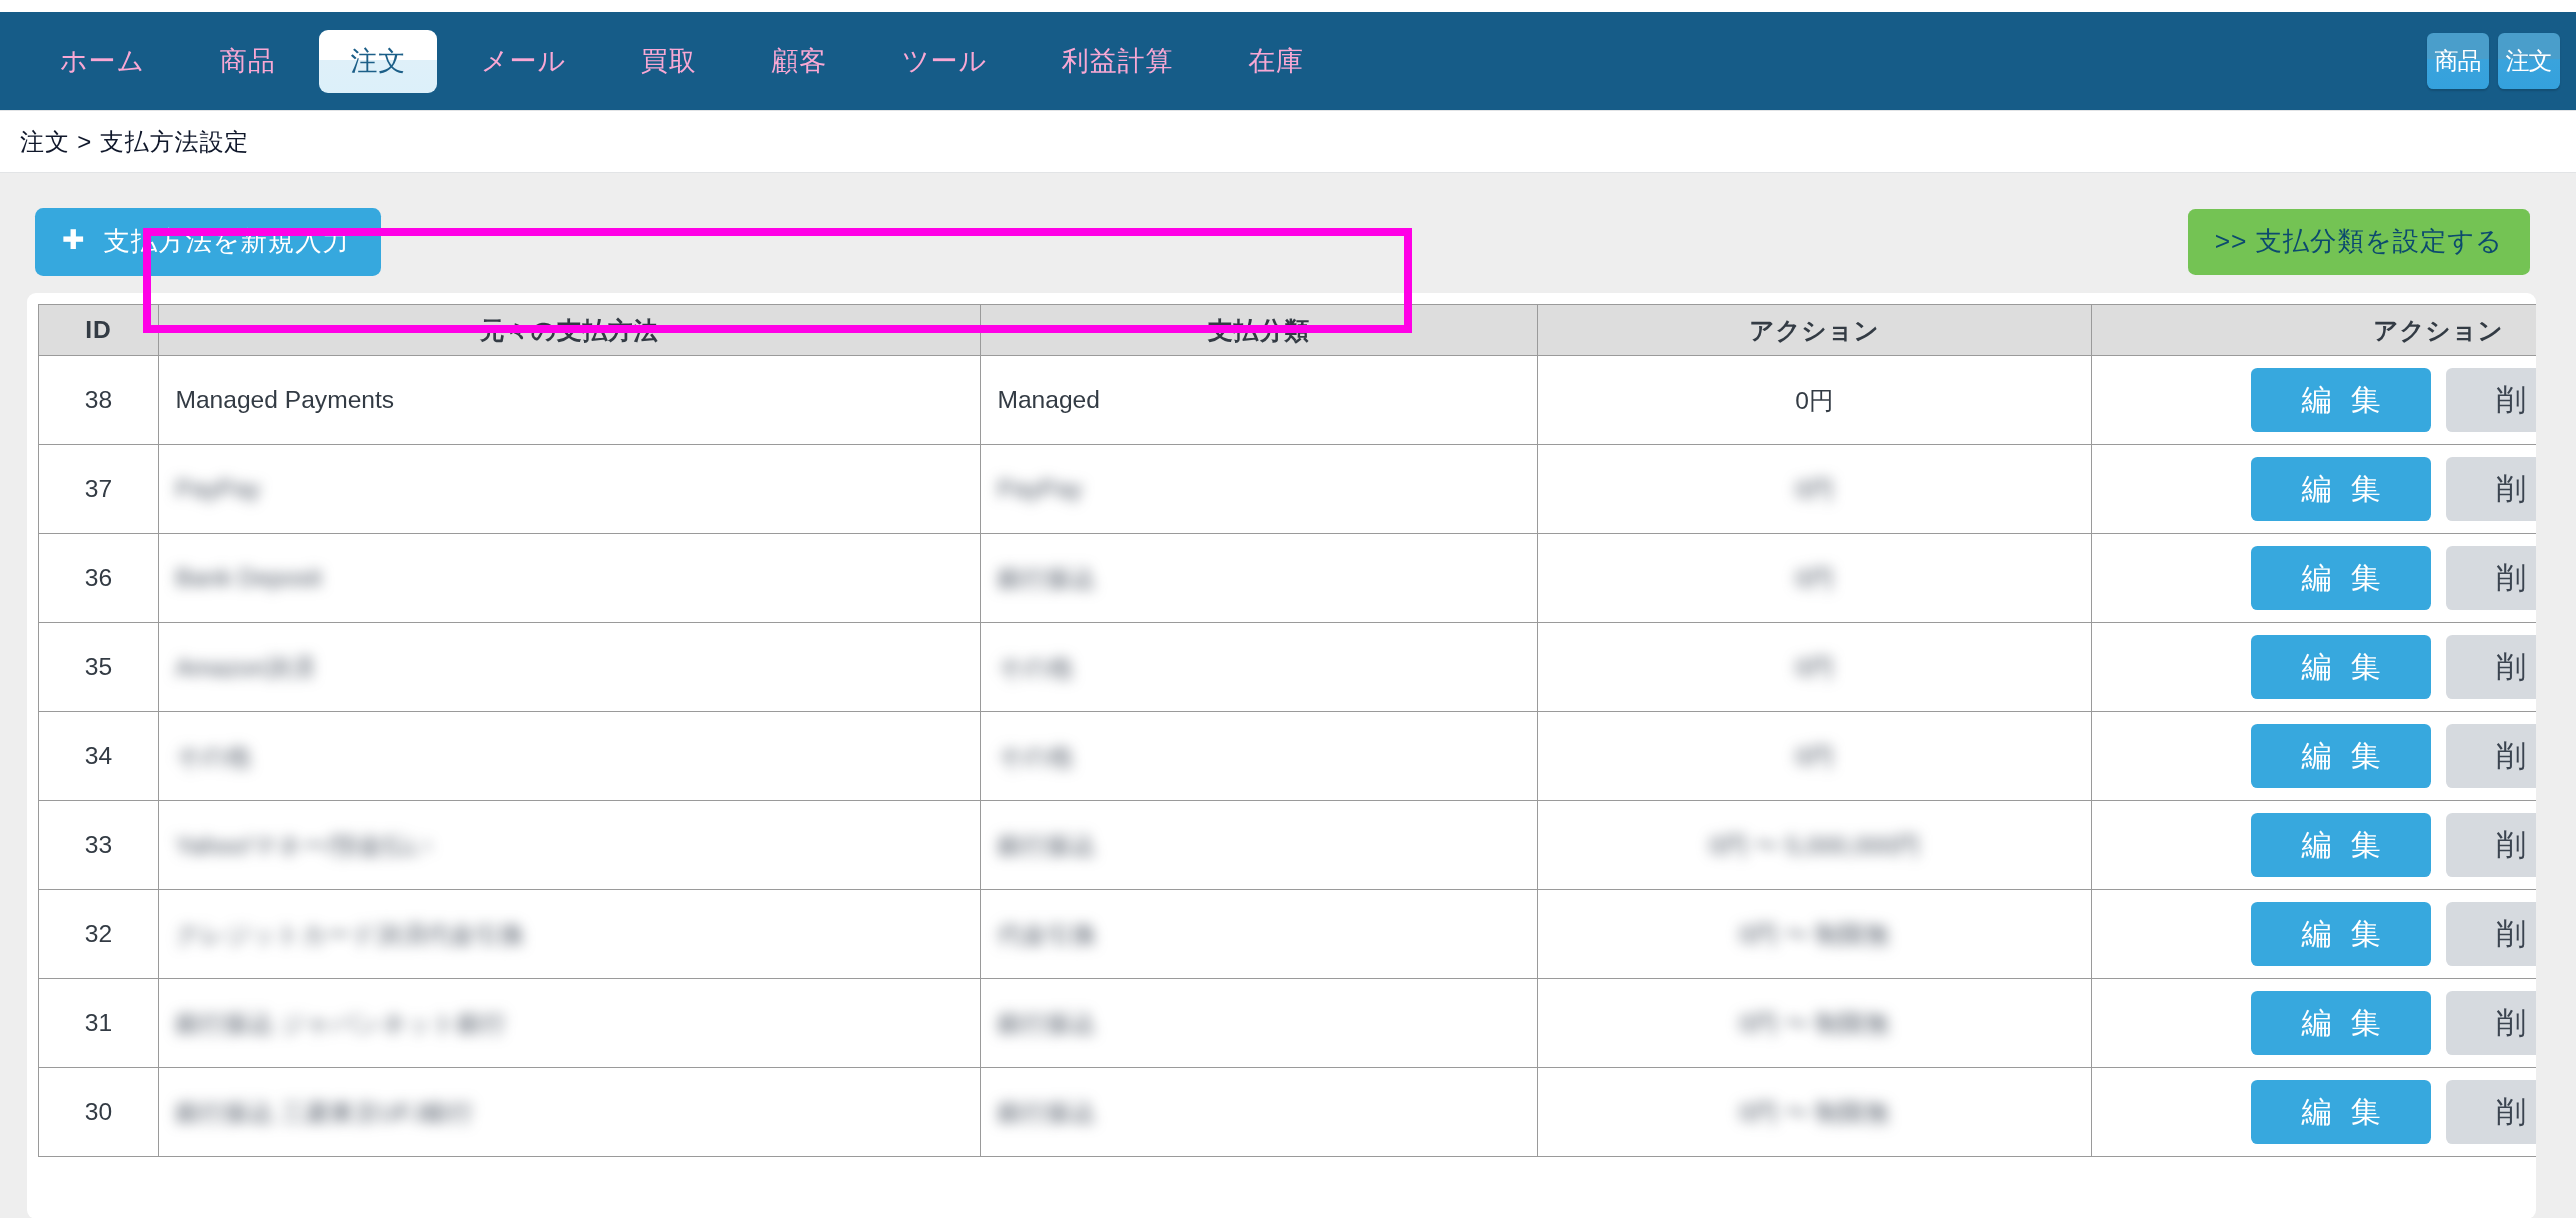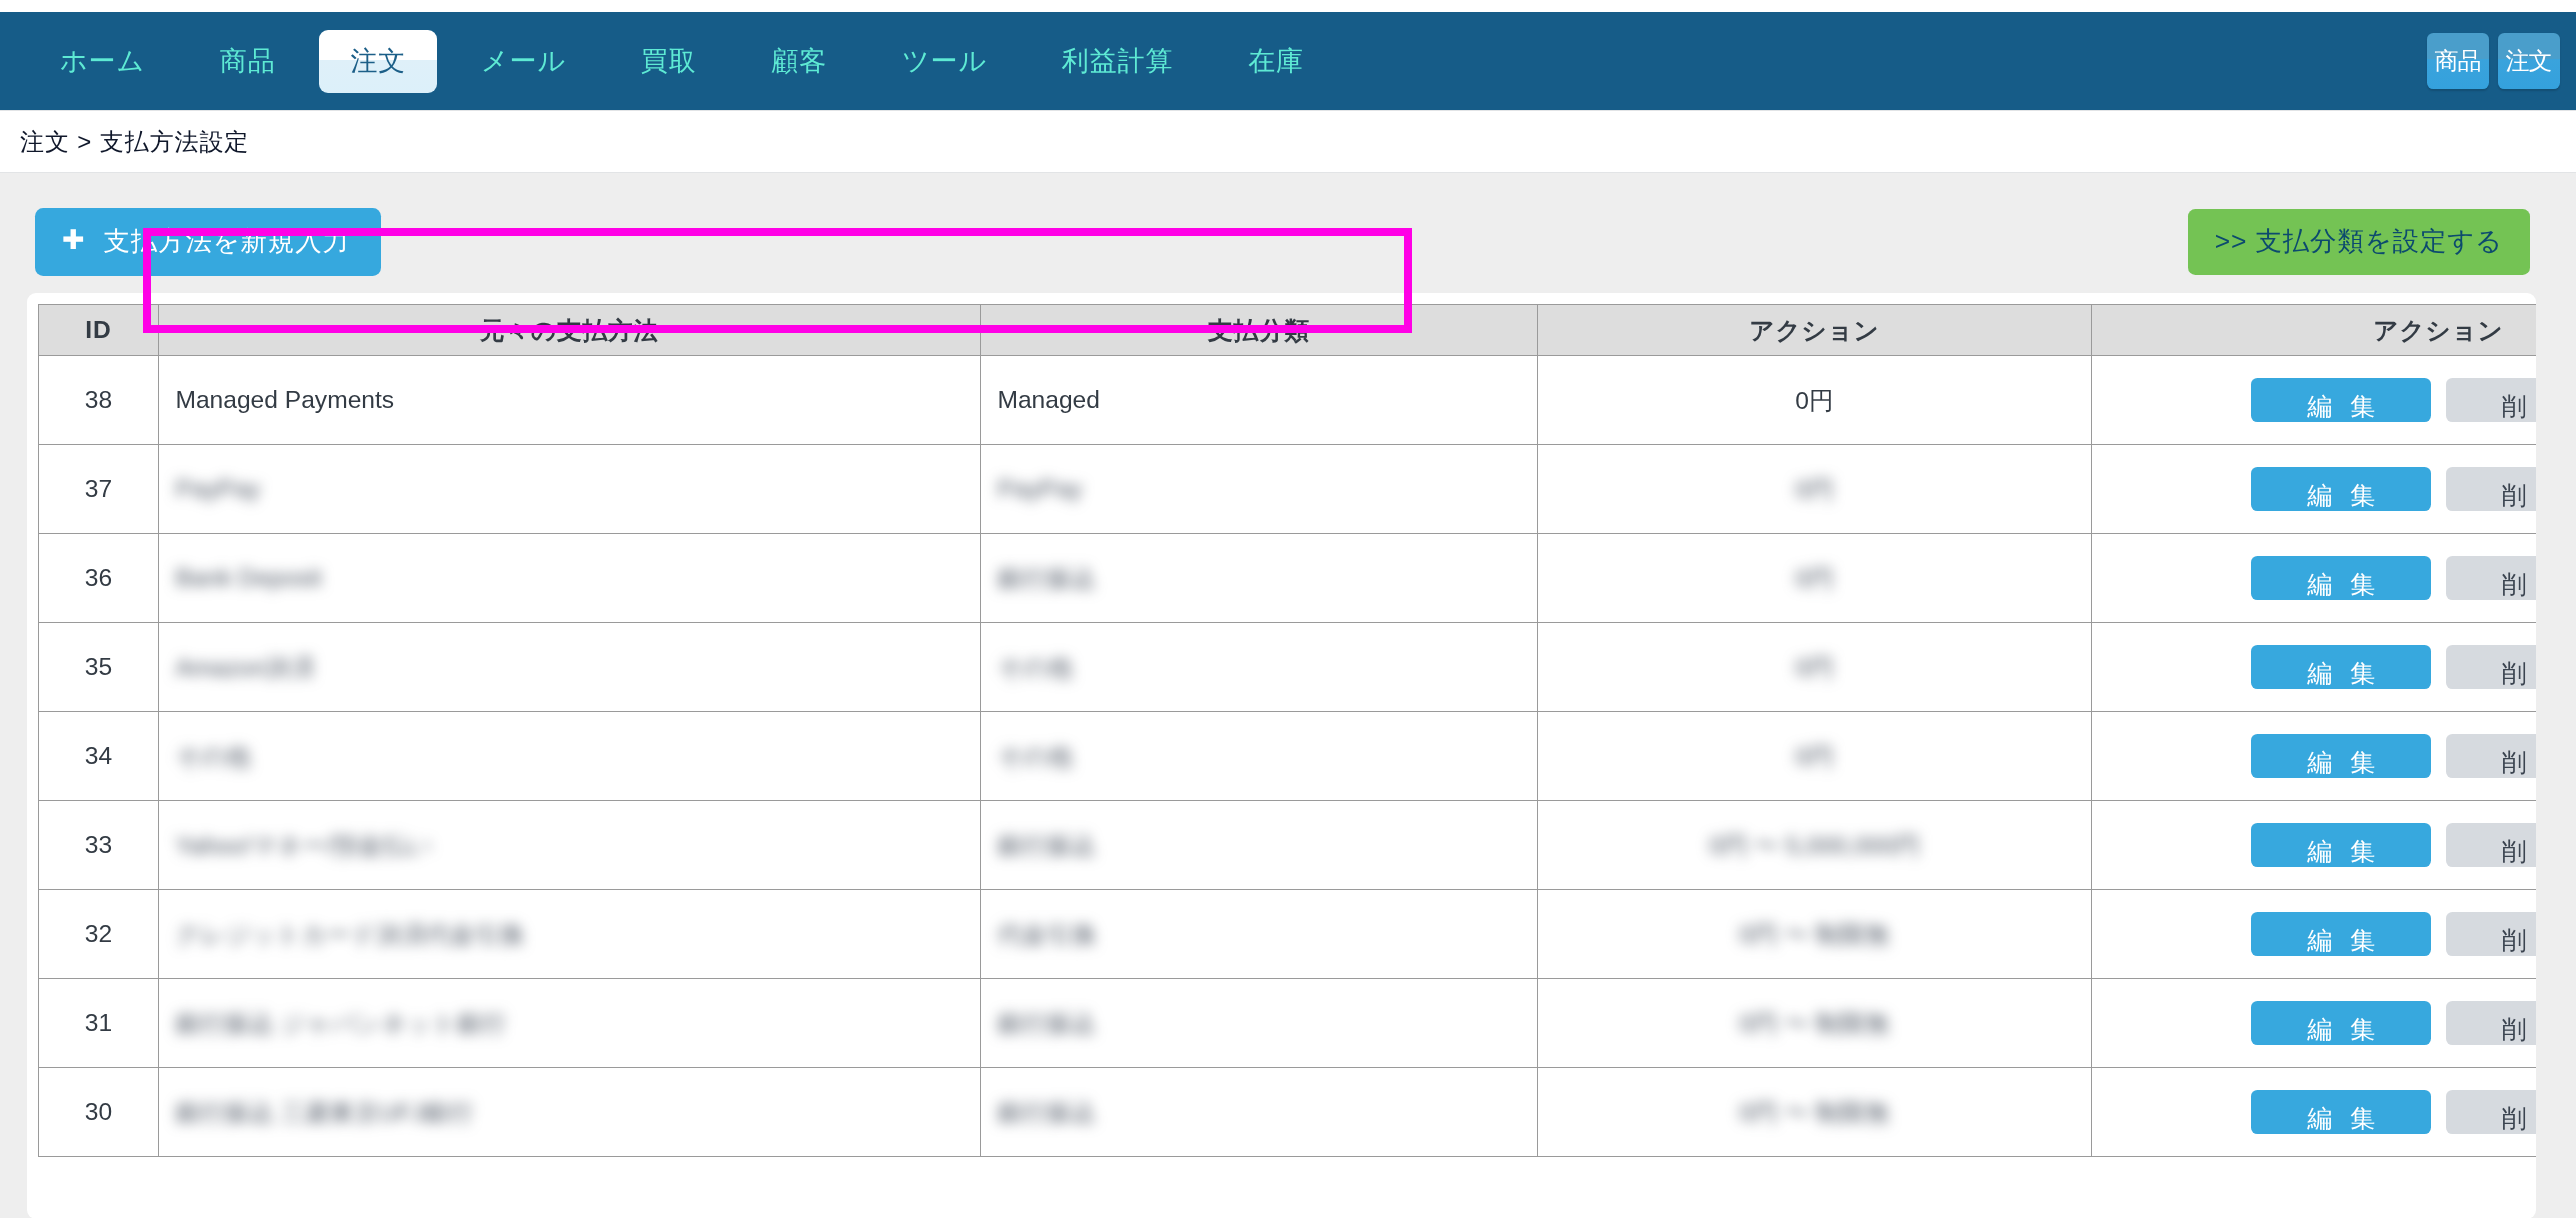--- a/index.html
+++ b/index.html
@@ -32,21 +32,21 @@
 
   .nav-list {
     display: flex;
     align-items: center;
     height: 100%;
     list-style: none;
     padding-left: 29px;
   }
 
   .nav-item {
-    color: #5eead4;
+    color: #f9a8d4;
     font-size: 27px;
     line-height: 1;
     padding: 18px 31px;
     margin-right: 12.8px;
     border-radius: 9px;
     white-space: nowrap;
     cursor: pointer;
     letter-spacing: 0.9px;
   }
 
@@ -206,23 +206,23 @@
   td.c-id   { text-align: center; }
   td.c-cond { text-align: center; }
   td.c-act  { text-align: center; padding: 0; }
 
   .hl-row td { height: 102px; margin-top: 36px; }
 
   .btn-edit, .btn-del {
     display: inline-block;
     border: none;
     border-radius: 6.4px;
-    font-size: 25px;
+    font-size: 30px;
     width: 180px;
-    height: 44px;
+    height: 64px;
     line-height: 56px;
     cursor: pointer;
     font-family: "Liberation Sans", "DejaVu Sans", sans-serif;
     letter-spacing: 5.5px;
     text-indent: 5.5px;
     padding: 0;
     vertical-align: middle;
   }
   .btn-edit { background: #37A8DE; color: #ffffff; margin-right: 14.6px; }
   .btn-del  { background: #D6DADF; color: #3b4450; }

